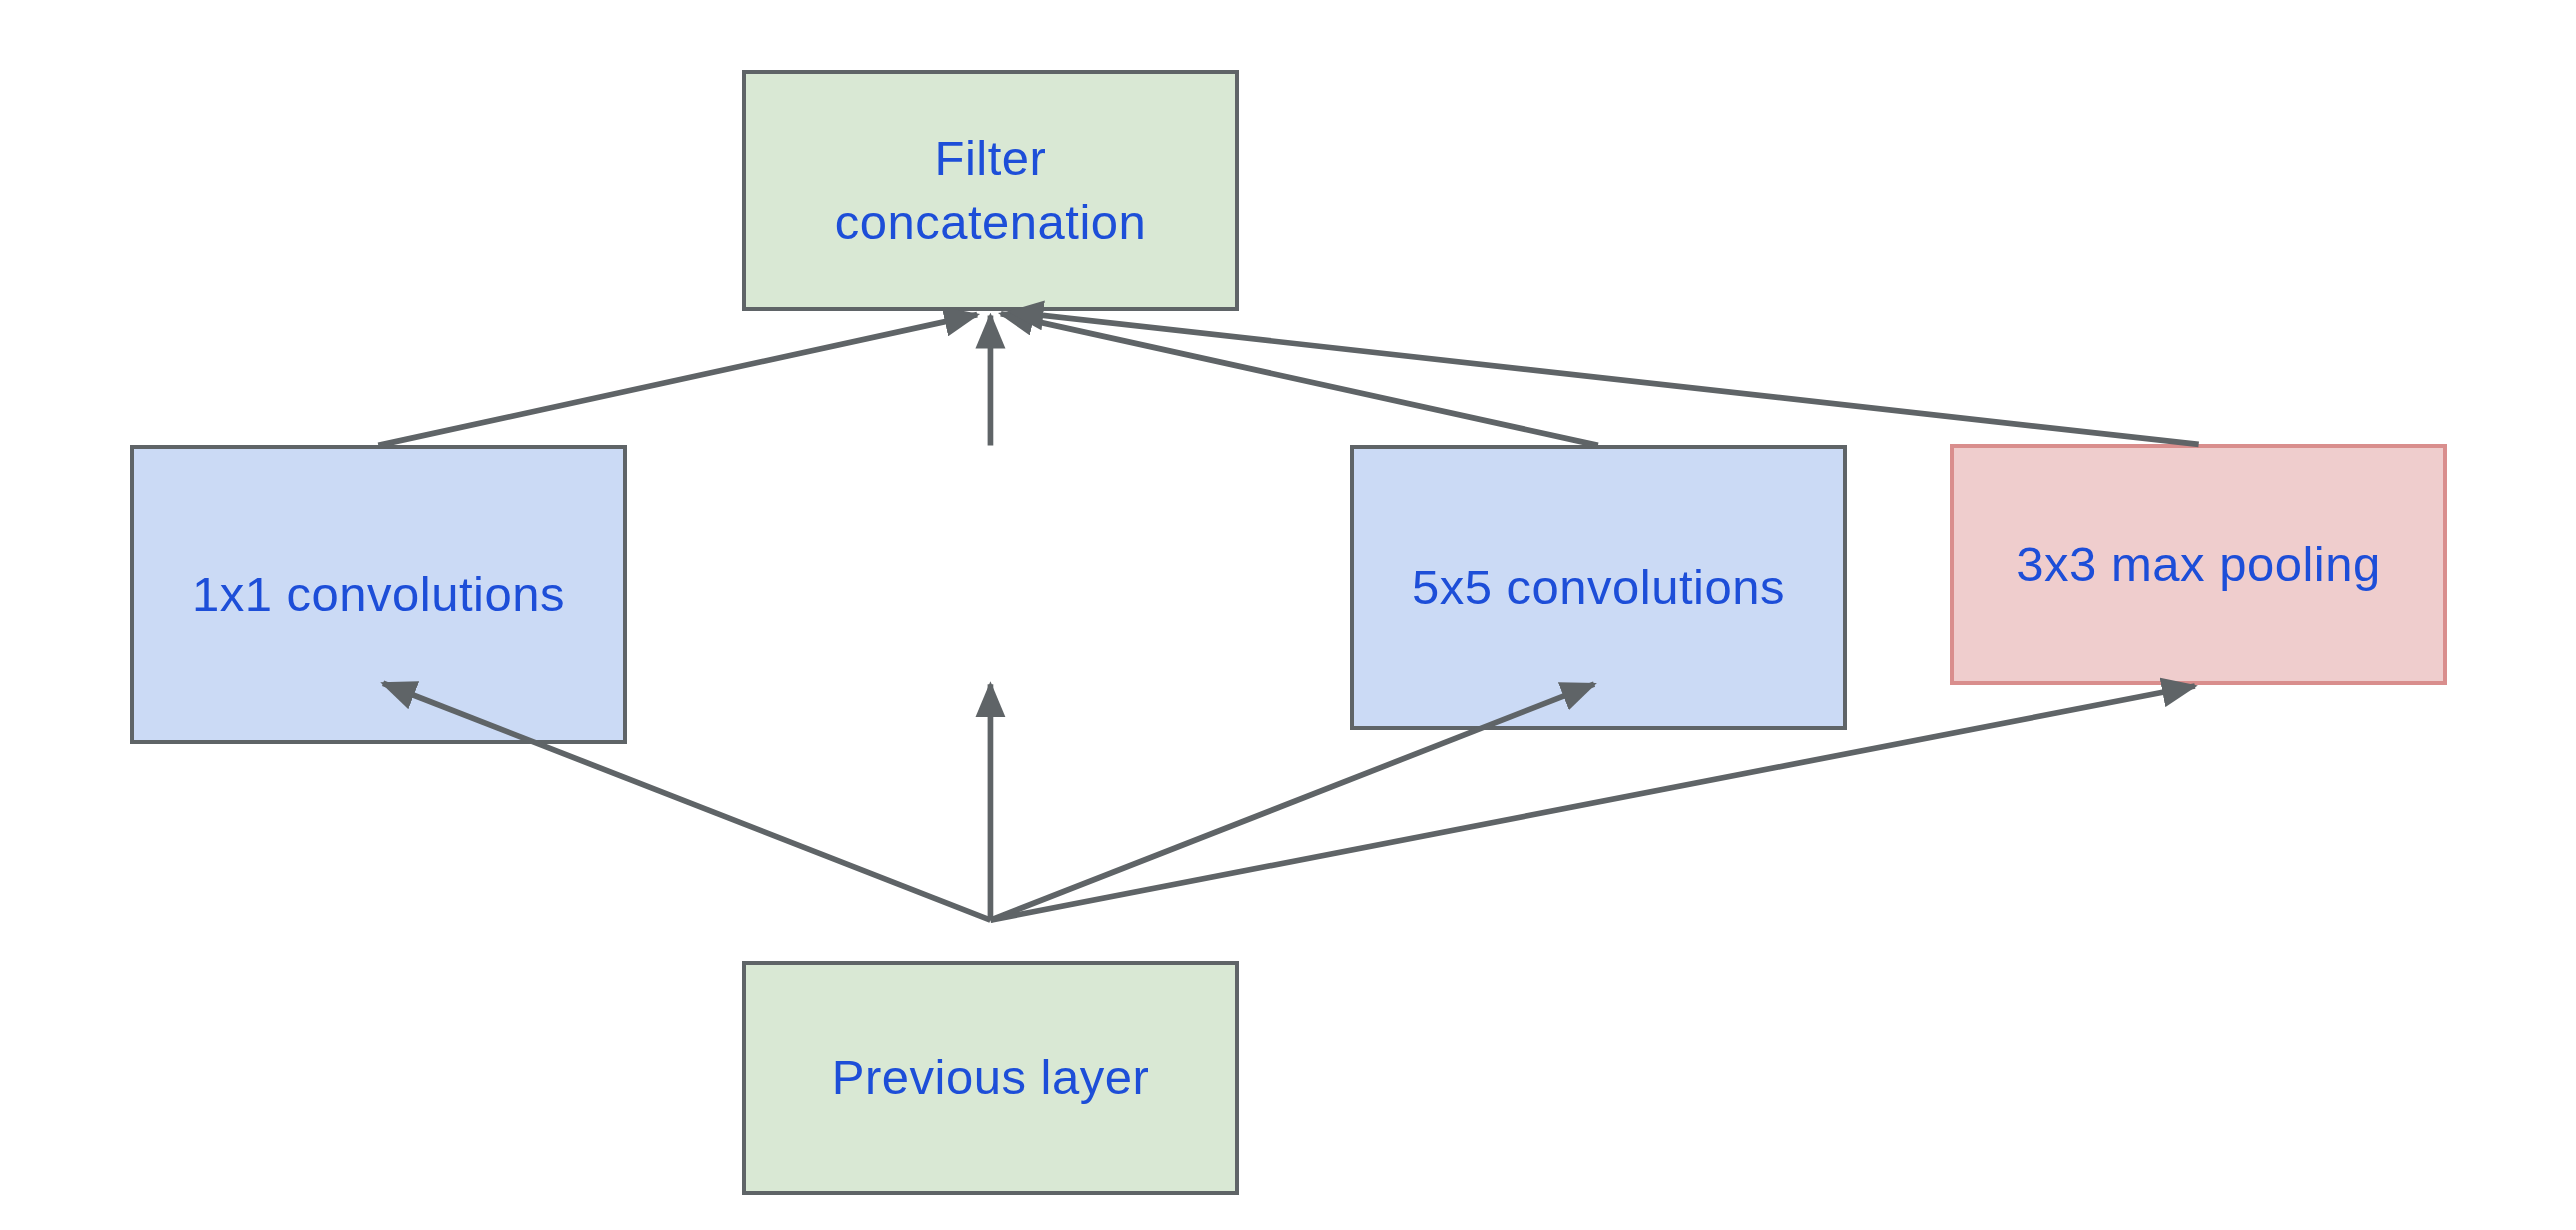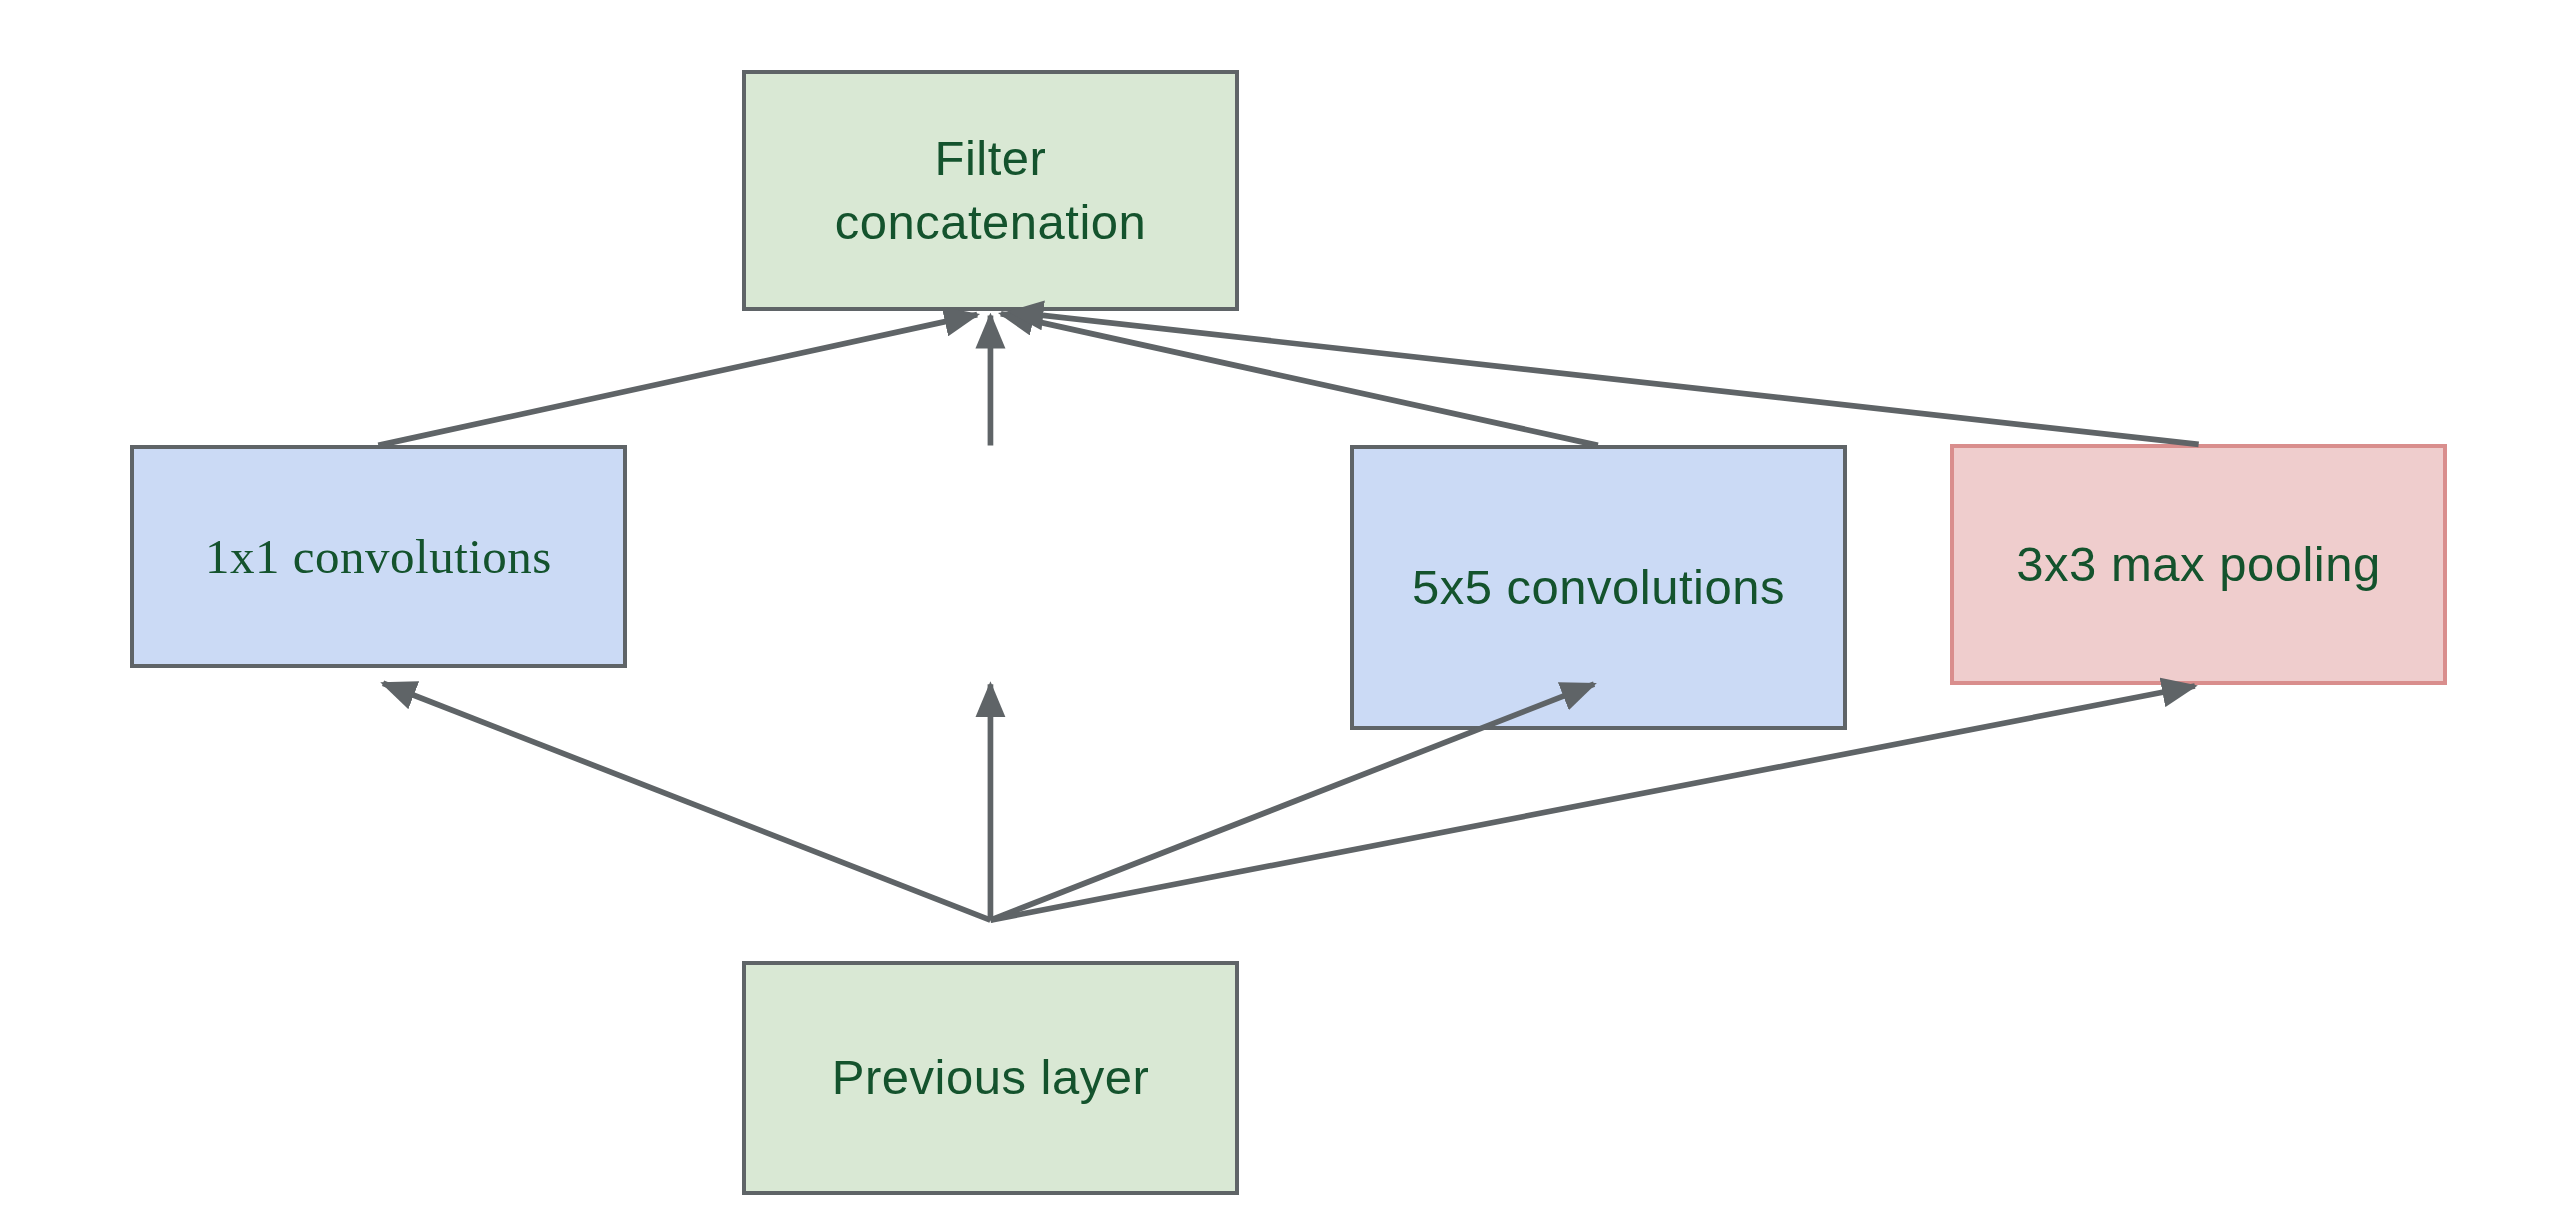--- a/index.html
+++ b/index.html
@@ -20,25 +20,25 @@
     border: 4.7px solid #5f6467;
     display: flex;
     align-items: center;
     justify-content: center;
     text-align: center;
     z-index: 1;
   }
   .node .label {
     font-size: 49px;
     line-height: 1.3;
-    color: #14532d;
+    color: #1d4ed8;
     letter-spacing: 0.5px;
   }
   .node-filter-concat   { left: 742px;  top: 70px;  width: 497px; height: 241px; }
-  .node-conv1           { left: 130px;  top: 445px; width: 497px; height: 223px; font-family: Liberation Serif, serif; }
+  .node-conv1           { left: 130px;  top: 445px; width: 497px; height: 299px; }
   .node-conv3           { left: 742px;  top: 445px; width: 497px; height: 237px; }
   .node-conv5           { left: 1350px; top: 445px; width: 497px; height: 285px; }
   .node-pool            { left: 1950px; top: 444px; width: 497px; height: 241px; }
   .node-prev            { left: 742px;  top: 920px; width: 497px; height: 234px; }
   .node-filter-concat .label { max-width: 360px; }
   .edges-layer {
     position: absolute;
     left: 0;
     top: 0;
     width: 2576px;

